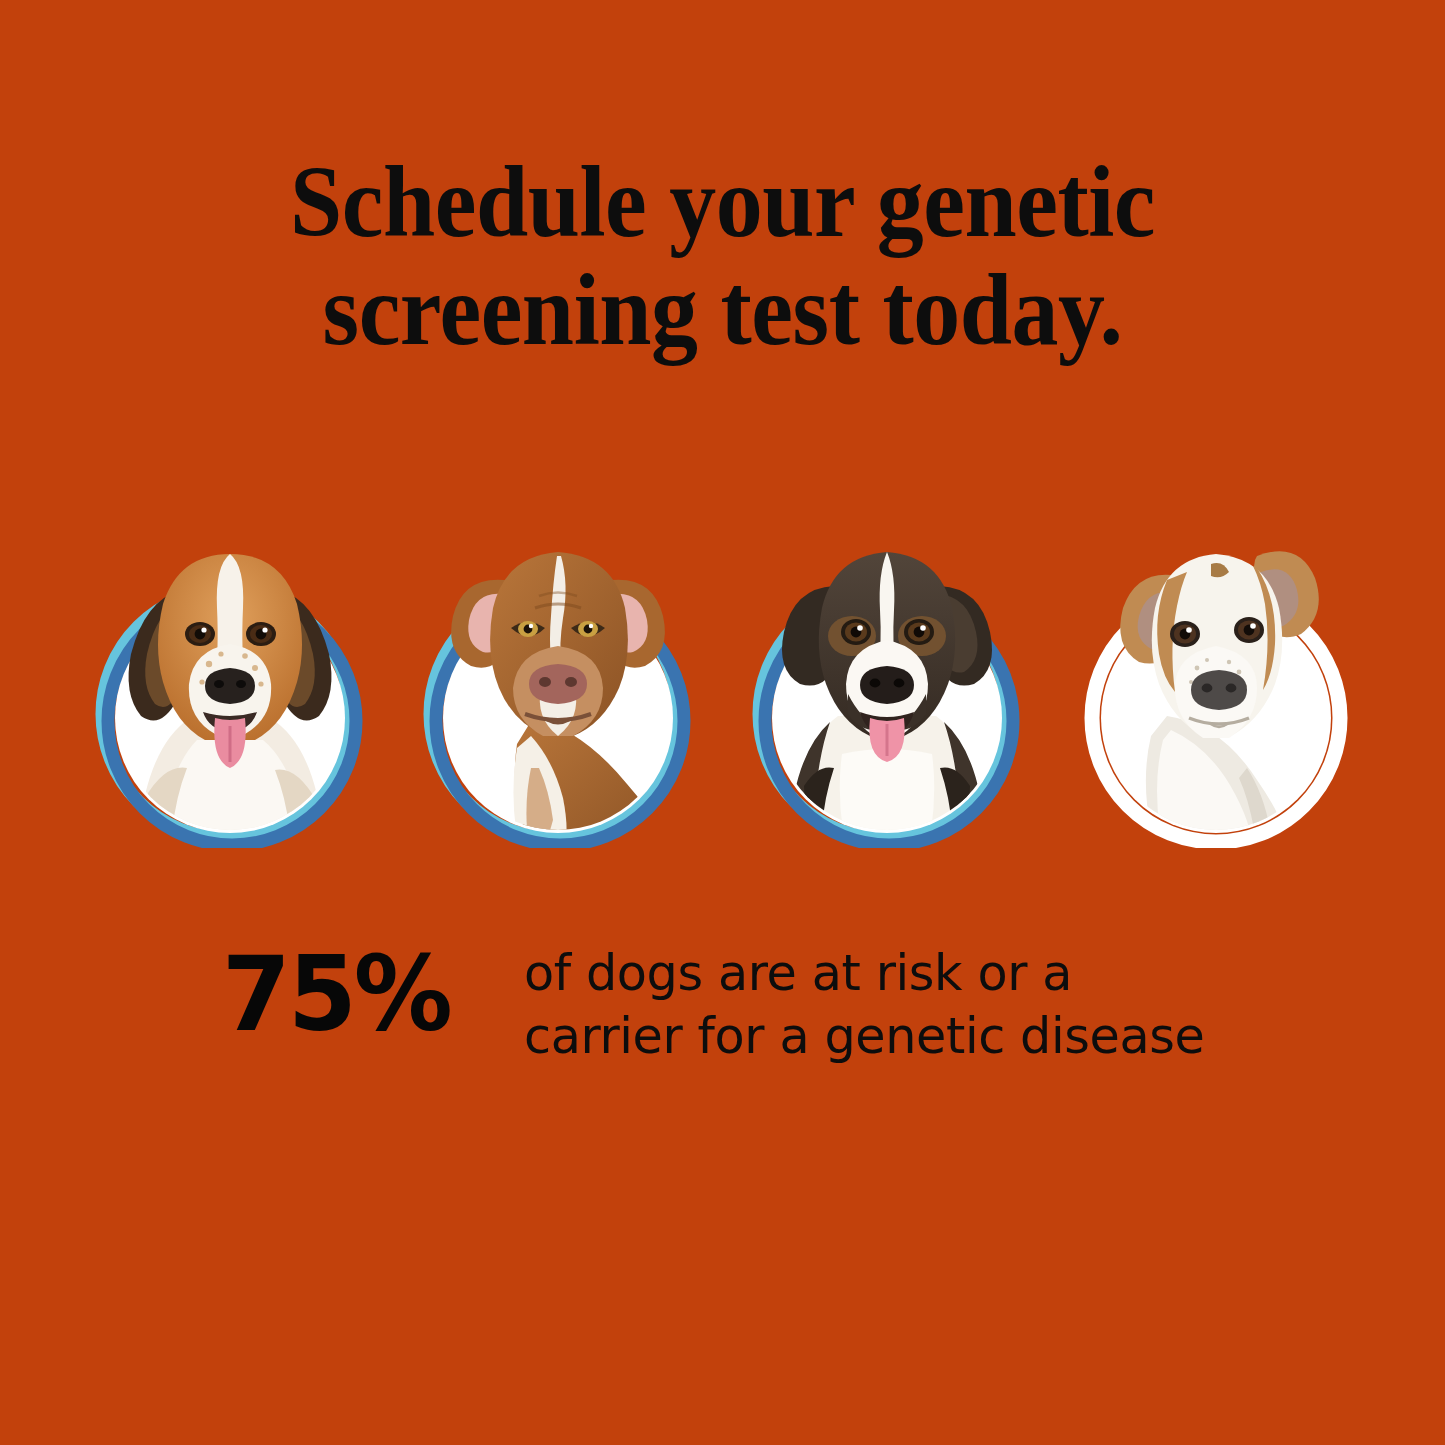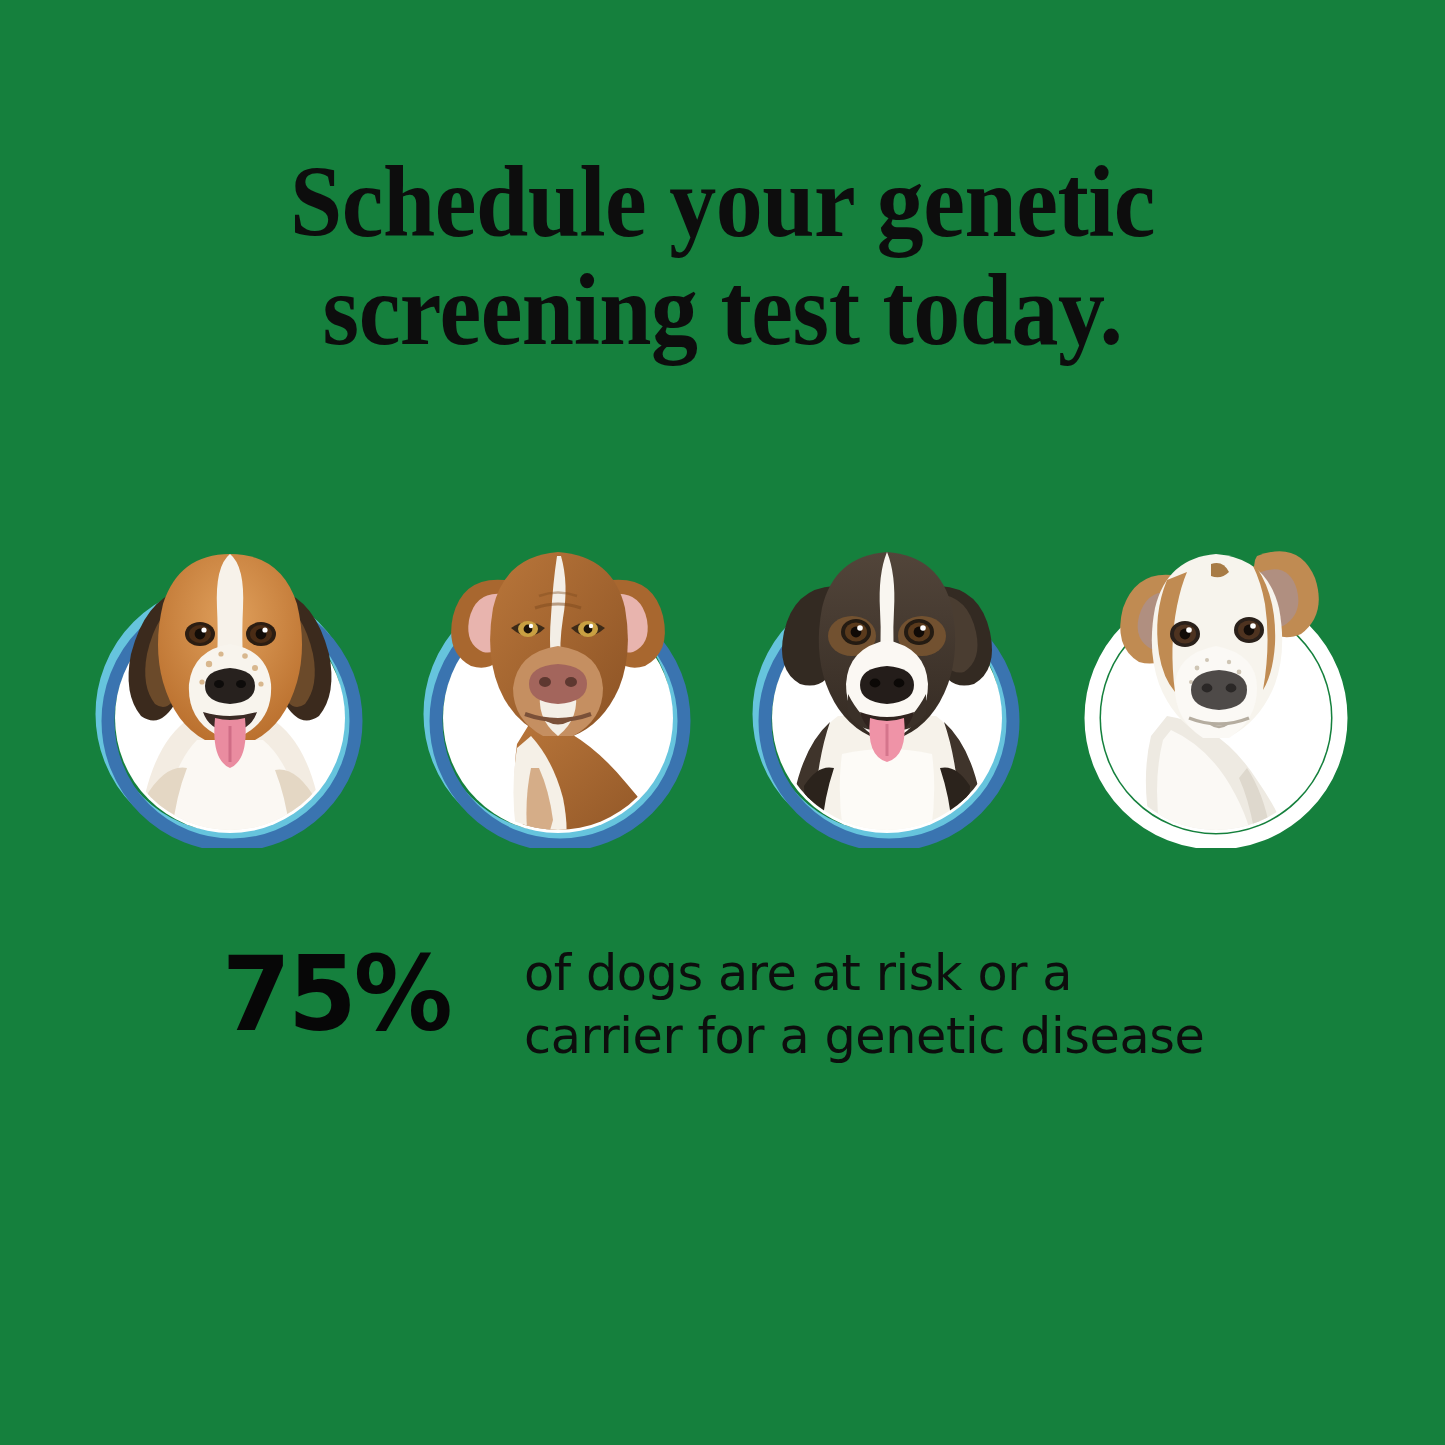--- a/index.html
+++ b/index.html
@@ -9,21 +9,21 @@
   body {
     width: 1445px;
     height: 1445px;
     overflow: hidden;
     font-family: "Liberation Sans", sans-serif;
   }
   #poster {
     position: relative;
     width: 1445px;
     height: 1445px;
-    background: #15803d;
+    background: #c2410c;
     overflow: hidden;
   }
 
   
   .headline {
     position: absolute;
     left: 0;
     top: 148px;
     width: 1445px;
     text-align: center;

